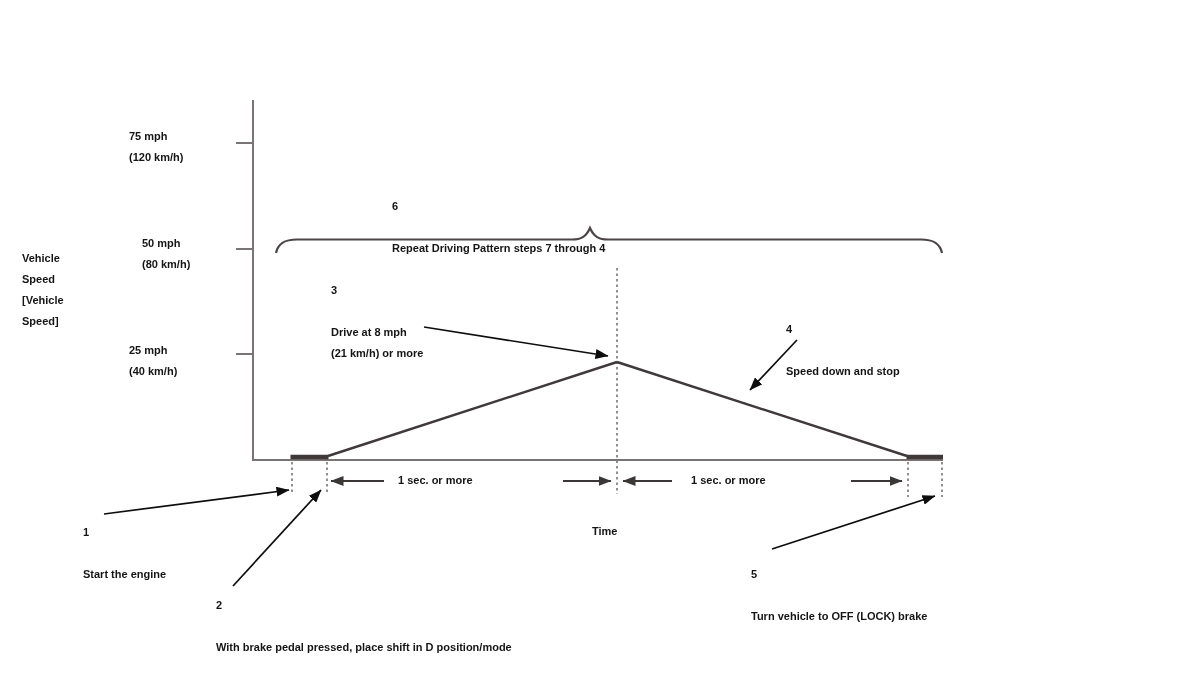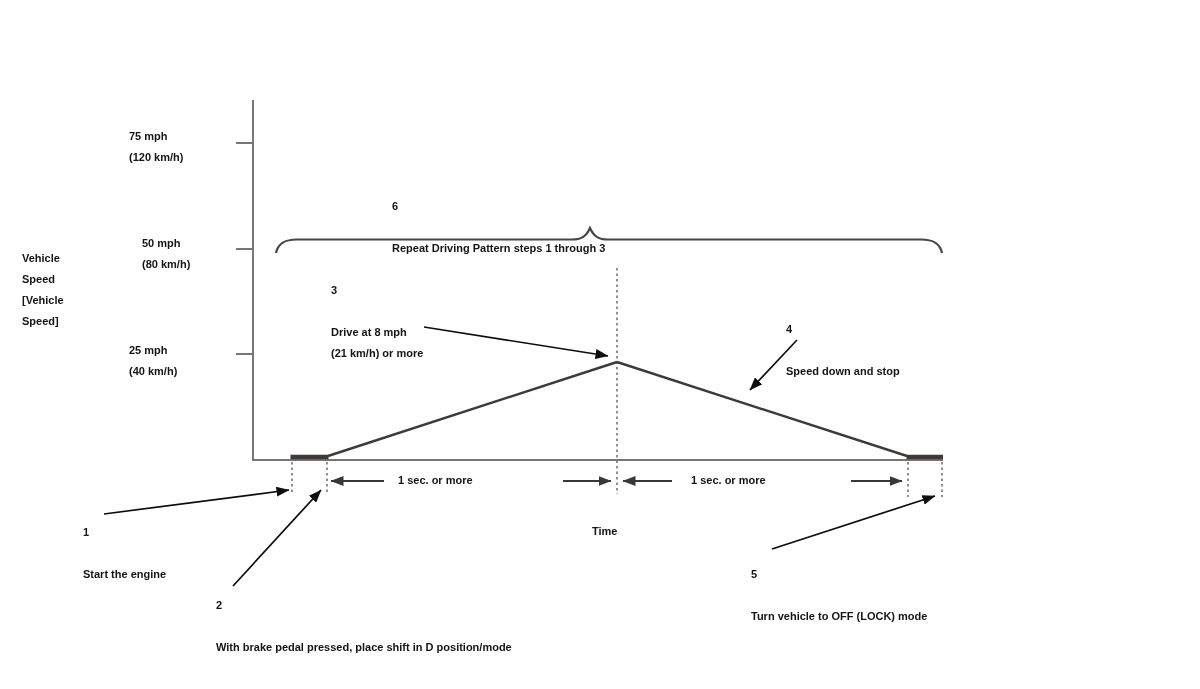--- a/index.html
+++ b/index.html
@@ -75,21 +75,21 @@
 Speed]</div>
   <div class="txt" style="left:129px; top:126px;">75 mph
 (120 km/h)</div>
   <div class="txt" style="left:142px; top:233px;">50 mph
 (80 km/h)</div>
   <div class="txt" style="left:129px; top:340px;">25 mph
 (40 km/h)</div>
 
   <div class="txt step" style="left:392px; top:175px;">
     <span class="num">6</span>
-    <span class="body">Repeat Driving Pattern steps 1 through 3</span>
+    <span class="body">Repeat Driving Pattern steps 7 through 4</span>
   </div>
 
   <div class="txt step" style="left:331px; top:259px;">
     <span class="num">3</span>
     <span class="body">Drive at 8 mph
 (21 km/h) or more</span>
   </div>
 
   <div class="txt step" style="left:786px; top:298px;">
     <span class="num">4</span>
@@ -106,16 +106,16 @@
     <span class="body">Start the engine</span>
   </div>
 
   <div class="txt step" style="left:216px; top:574px;">
     <span class="num">2</span>
     <span class="body">With brake pedal pressed, place shift in D position/mode</span>
   </div>
 
   <div class="txt step" style="left:751px; top:543px;">
     <span class="num">5</span>
-    <span class="body">Turn vehicle to OFF (LOCK) mode</span>
+    <span class="body">Turn vehicle to OFF (LOCK) brake</span>
   </div>
 
 </div>
 
 </body></html>

